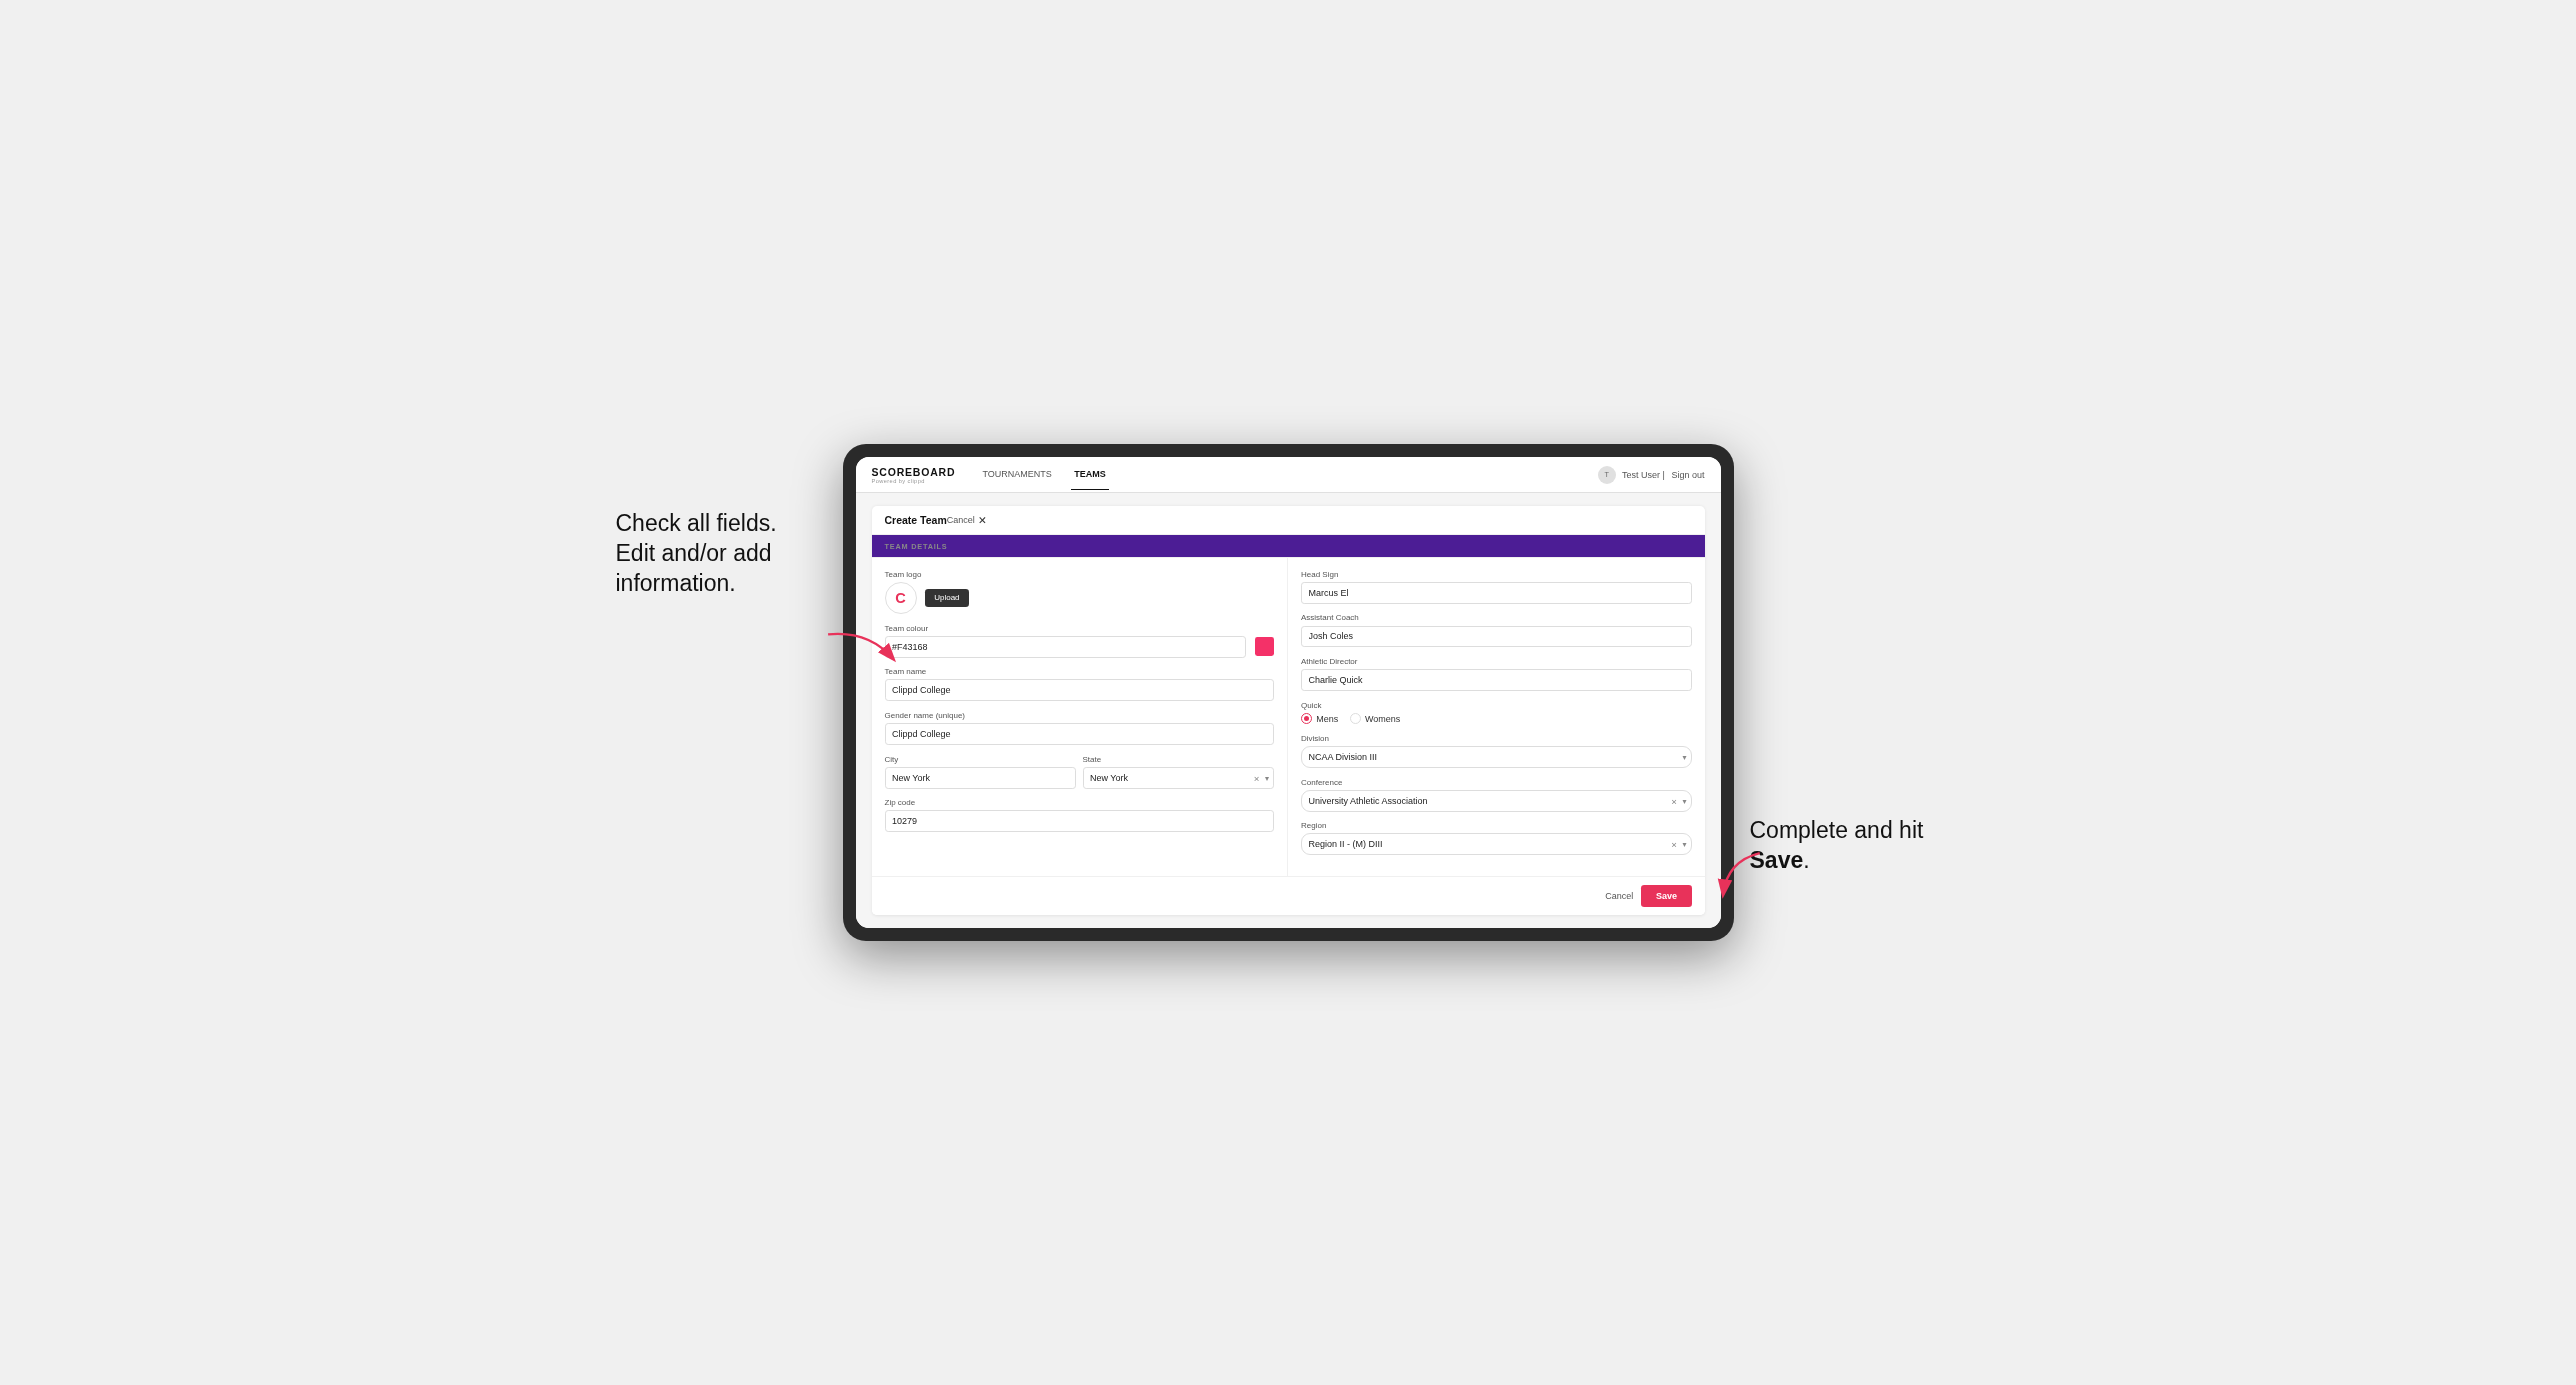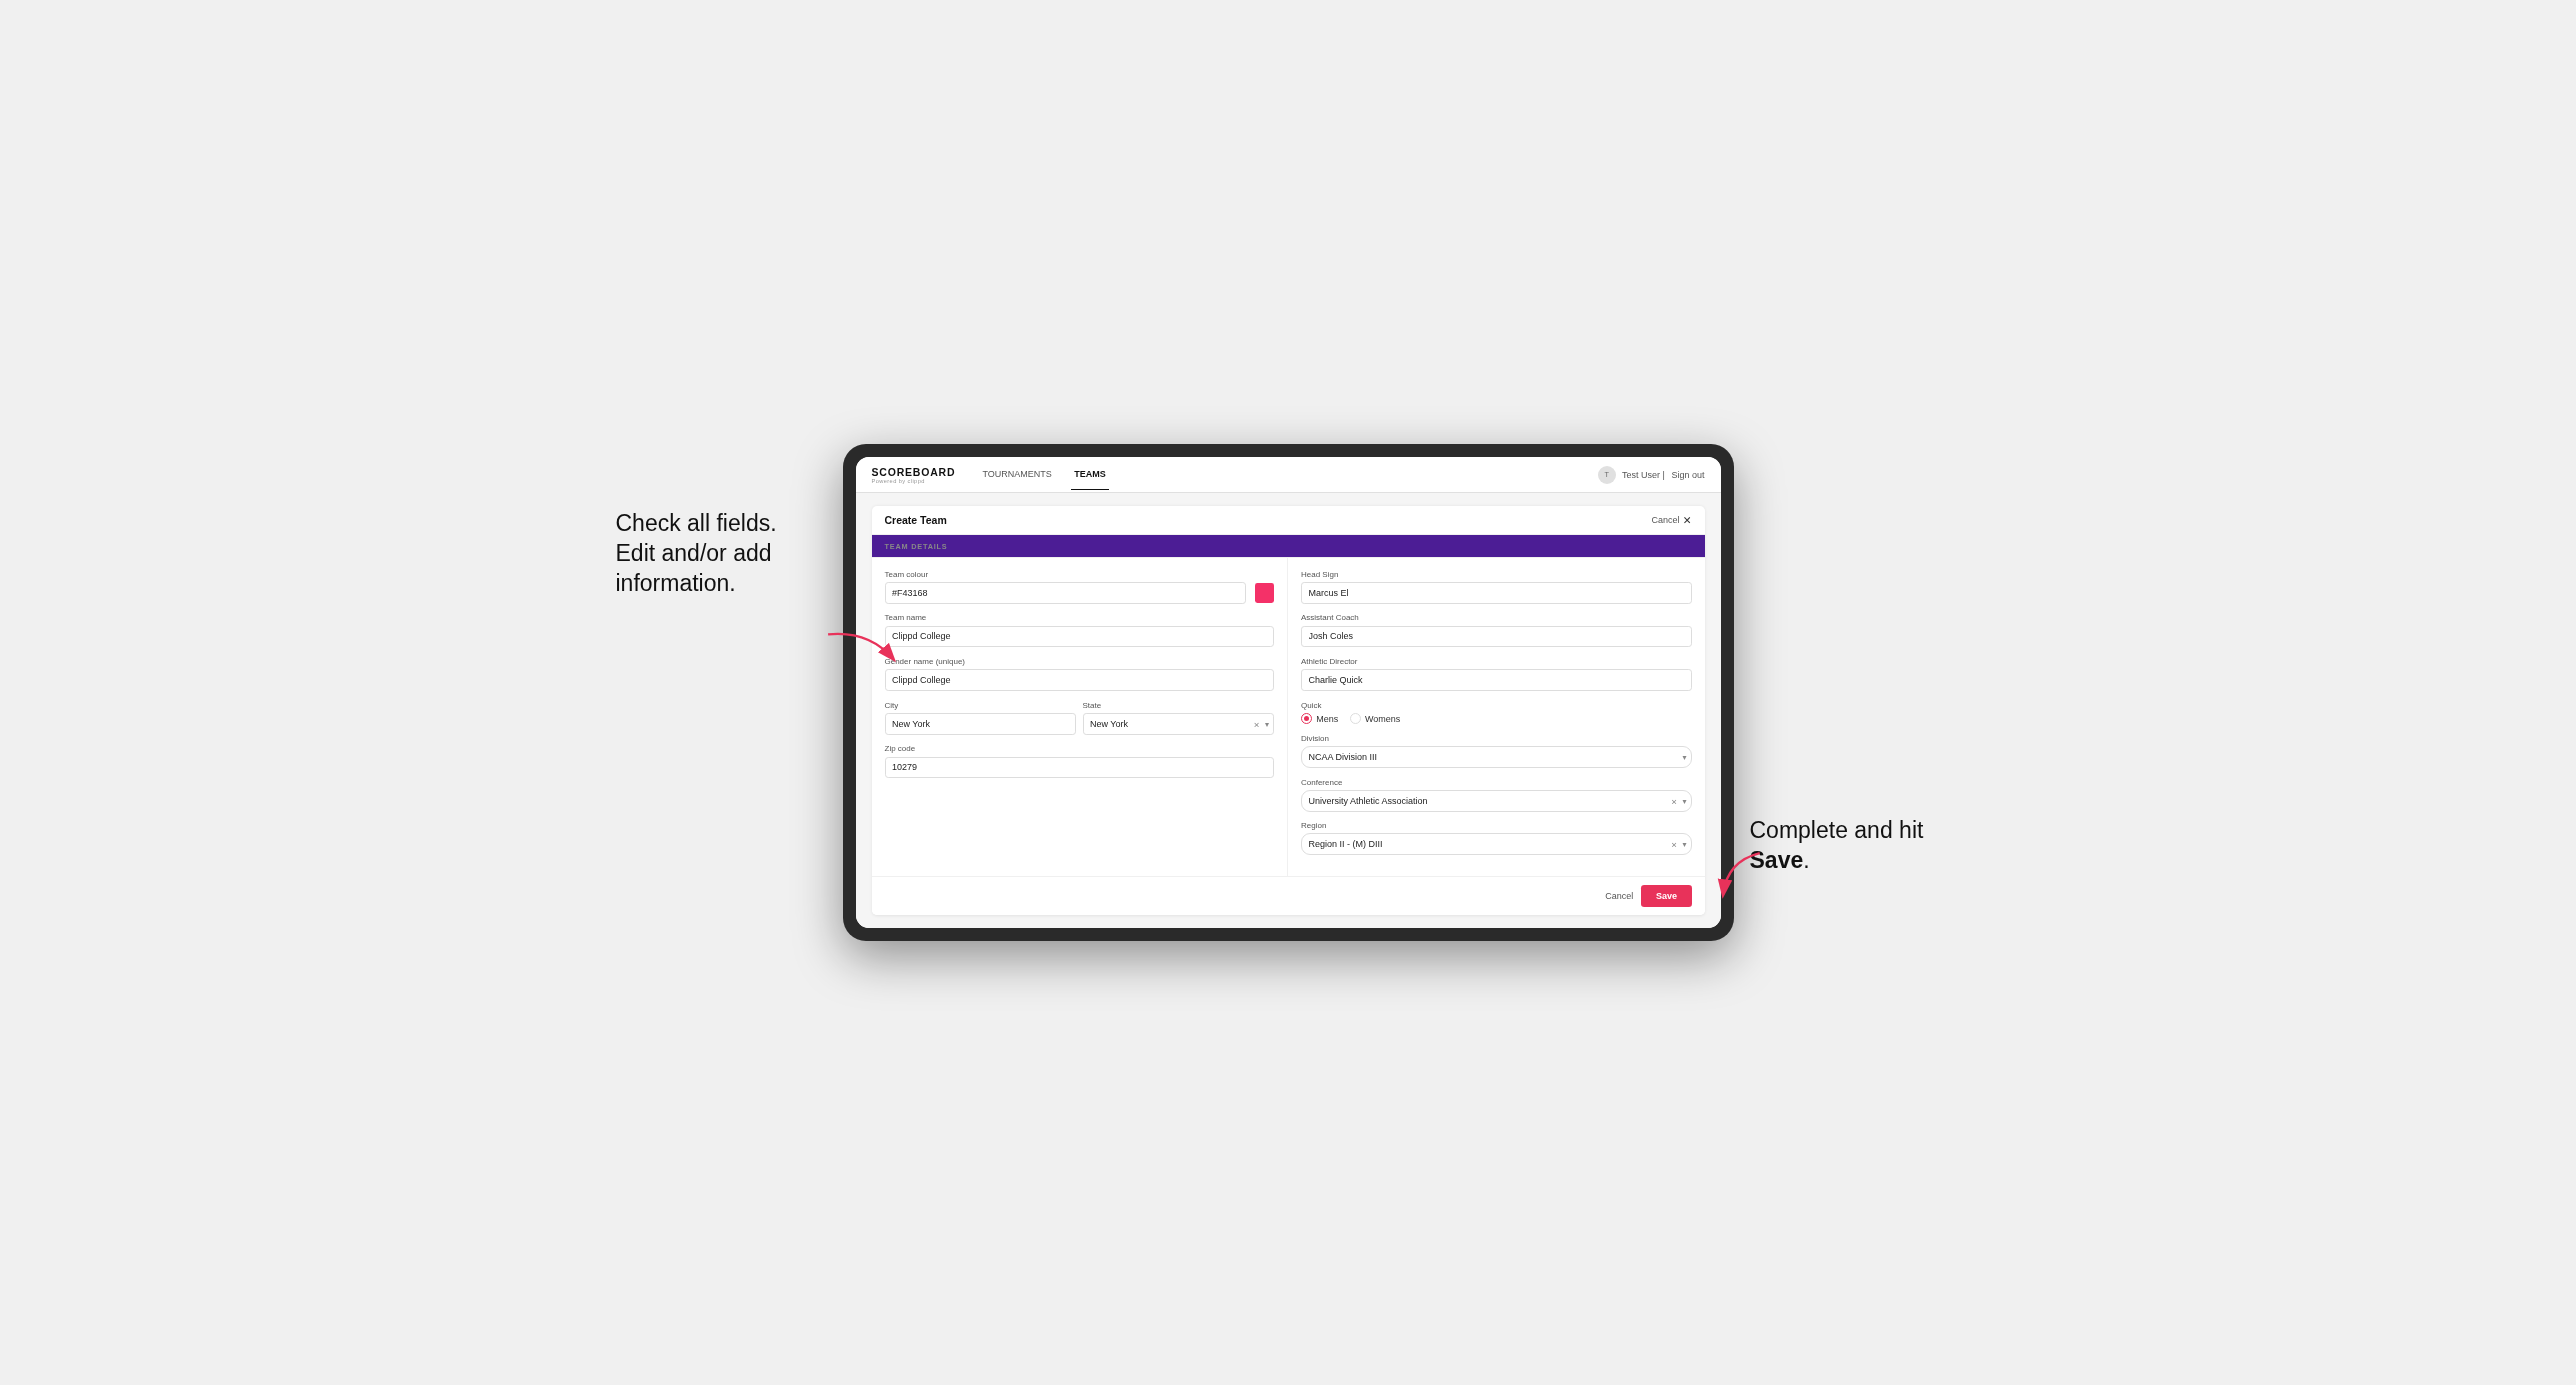--- a/index.html
+++ b/index.html
@@ -139,21 +139,21 @@
     .create-team-panel {
       background: #fff;
       border-radius: 4.9px;
       overflow: hidden;
       box-shadow: 0 0.8px 3.2px rgba(0,0,0,0.08);
     }
 
     .panel-header {
       display: flex;
       align-items: center;
-      justify-content: space-between;
+      justify-content: flex-start;
       padding: 8px 13px;
       border-bottom: 0.8px solid #f0f0f0;
     }
     .panel-title {
       font-size: 10.5px;
       font-weight: 600;
       color: #111;
     }
     .cancel-btn {
       font-size: 9px;
@@ -455,20 +455,27 @@
               <span class="cancel-x">✕</span>
             </button>
           </div>
 
           <div class="section-label">TEAM DETAILS</div>
 
           <div class="form-body">
 
             <div class="form-left">
 
+              <div class="form-group">
+                <label class="form-label">Team logo</label>
+                <div class="team-logo-area">
+                  <div class="logo-circle">C</div>
+                  <button class="upload-btn">Upload</button>
+                </div>
+              </div>
 
               <div class="form-group">
                 <label class="form-label">Team colour</label>
                 <div class="colour-input-wrap">
                   <input class="form-input" type="text" style="flex: 1 1 0%;" value="#F43168">
                   <div class="colour-swatch"></div>
                 </div>
               </div>
 
               <div class="form-group">

